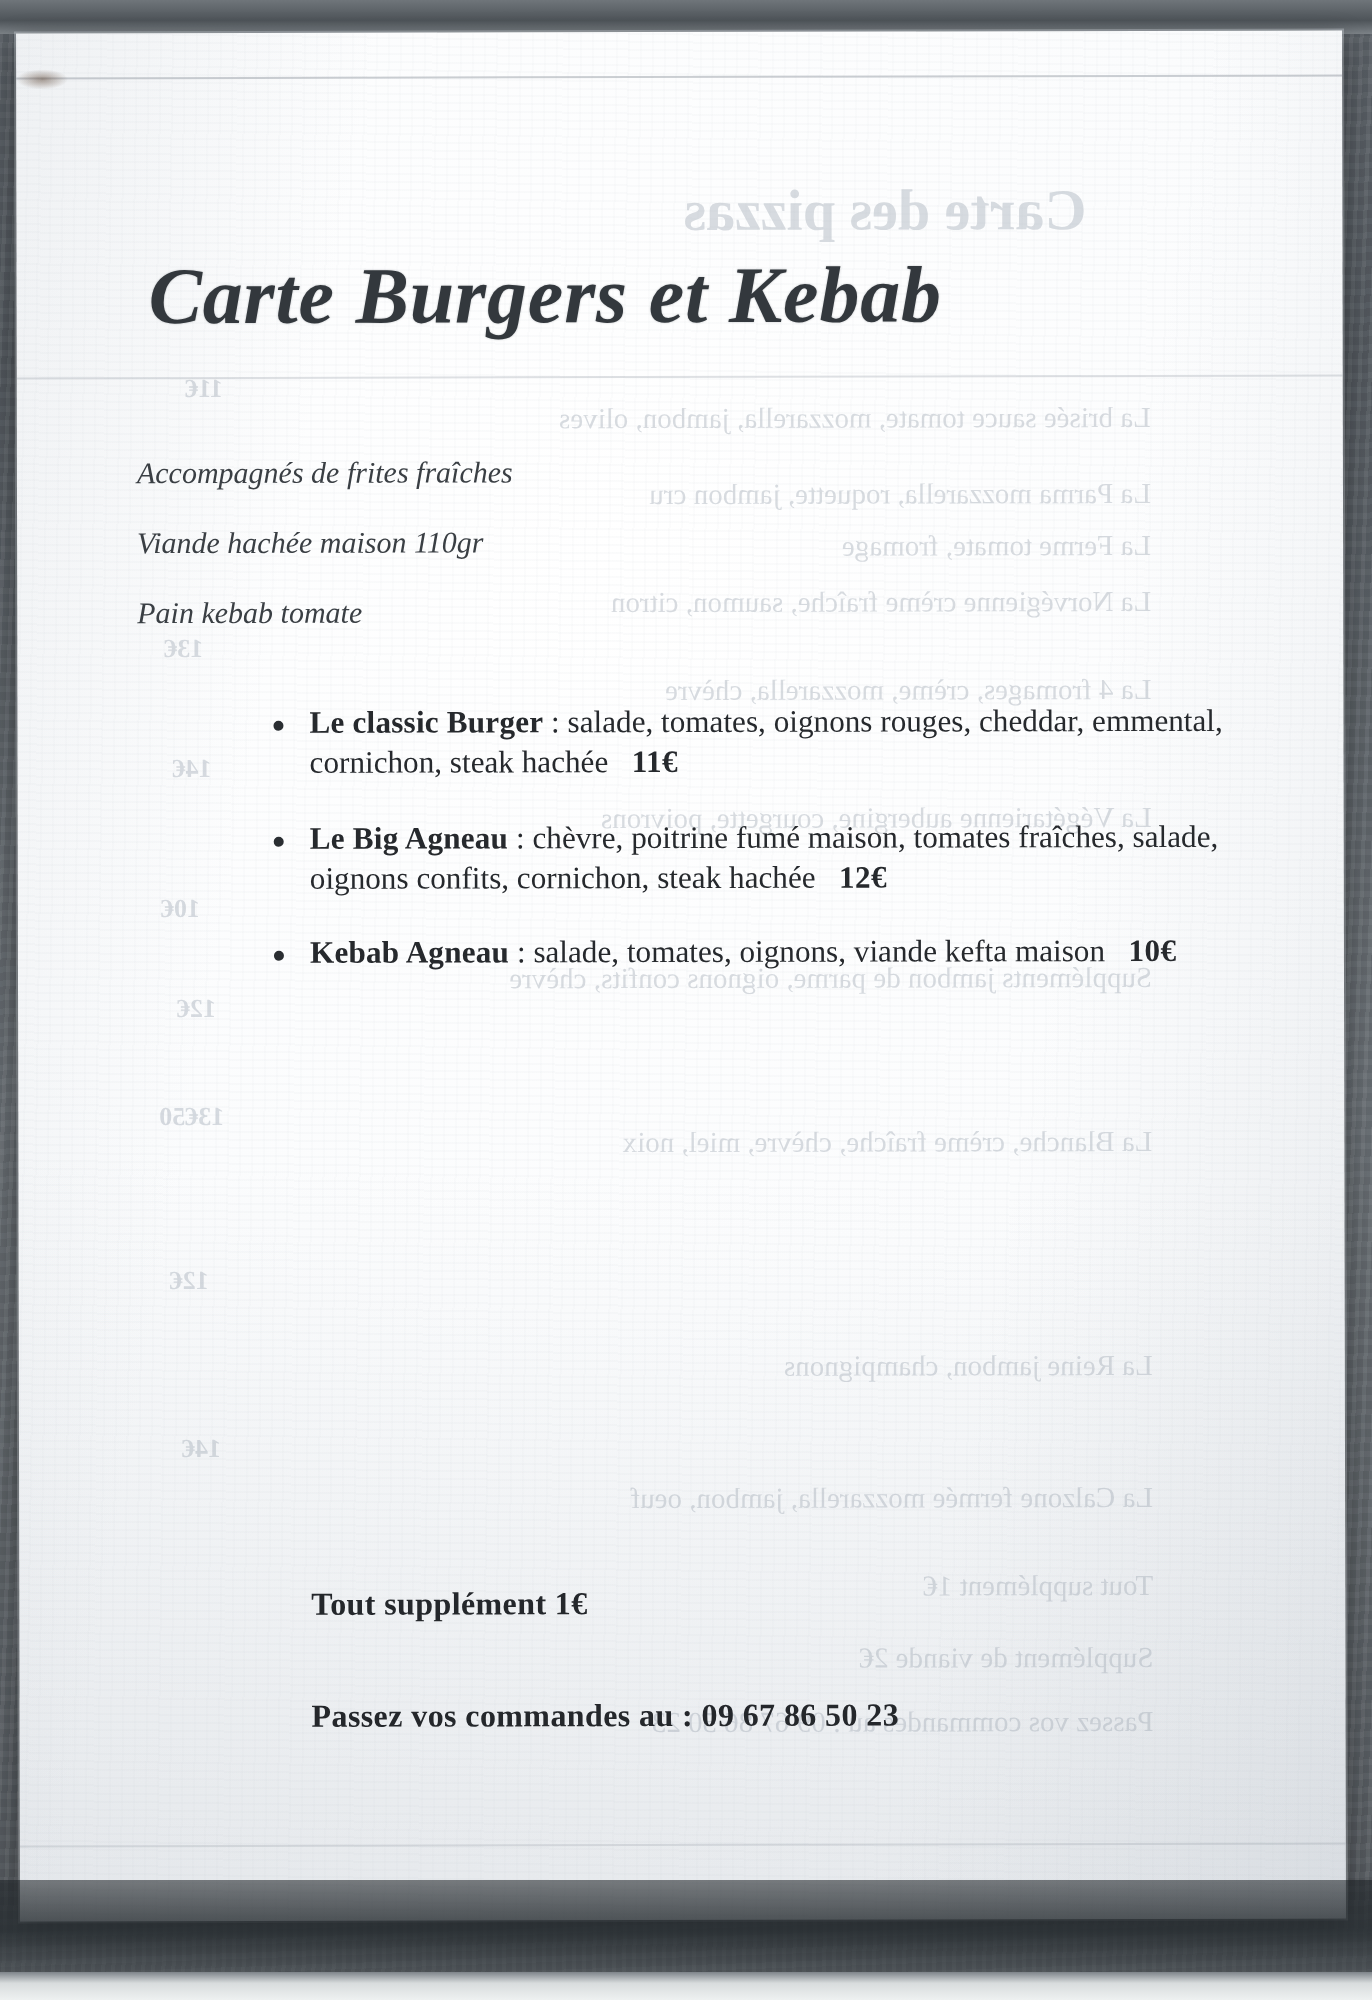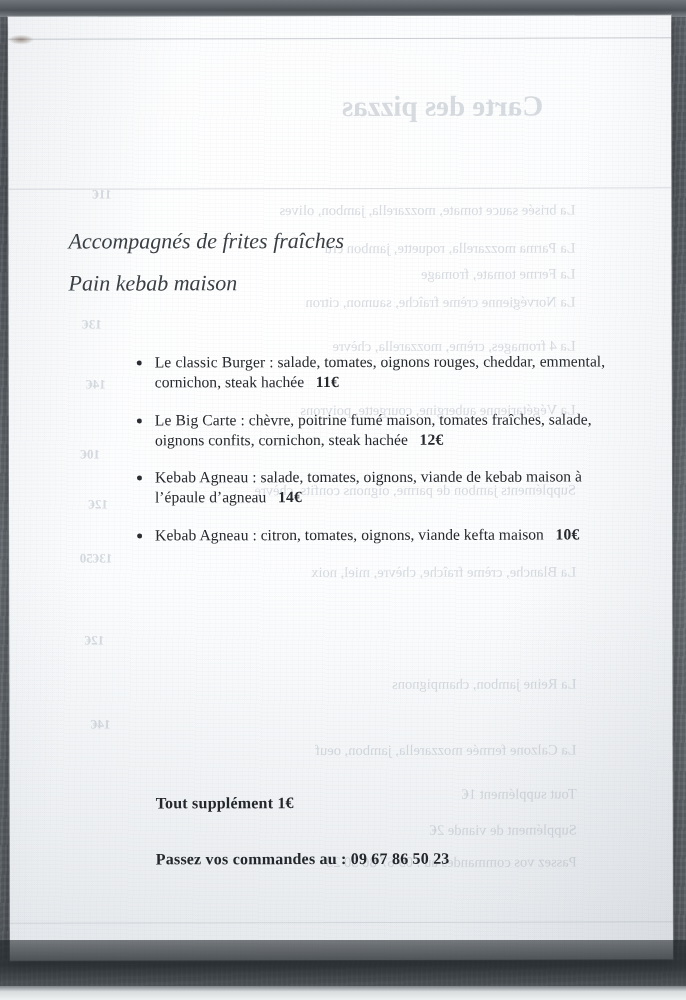--- a/index.html
+++ b/index.html
@@ -147,21 +147,21 @@
     text-shadow: 0 0 1px rgba(60,66,72,0.35);
   }
   #subtitles {
     position: absolute;
     left: 60px;
     top: 214px;
     width: 420px;
   }
   #subtitles .sub {
     font-style: italic;
-    font-size: 22px;
+    font-size: 15px;
     line-height: 1;
     margin-bottom: 20px;
     color: #3a3f44;
   }
 
   #items {
     position: absolute;
     left: 120px;
     top: 336px;
     width: 490px;
@@ -178,21 +178,21 @@
   .bullet {
     position: absolute;
     left: 8px;
     top: 8px;
     width: 5px;
     height: 5px;
     border-radius: 50%;
     background: #2a2e32;
   }
   .item-name {
-    font-weight: normal;
+    font-weight: bold;
     letter-spacing: 0.1px;
   }
   .item-sep { }
   .item-desc { }
   .item-price {
     font-weight: bold;
     letter-spacing: 0.2px;
   }
   .sp { white-space: pre; }
 
@@ -249,48 +249,46 @@
       <div class="bt bt-num" style="top:480px; left:564px">12€</div>
       <div class="bt bt-num" style="top:534px; left:560px">13€50</div>
       <div class="bt bt-num" style="top:616px; left:568px">12€</div>
       <div class="bt bt-num" style="top:700px; left:562px">14€</div>
     </div>
 
     <div class="paper-grain"></div>
 
     <div id="content">
 
+      <div id="menu-title">Carte Burgers et Kebab</div>
 
       <div id="subtitles">
         <div class="sub">Accompagnés de frites fraîches</div>
-        <div class="sub">Pain kebab maison</div>
+        <div class="sub">Viande hachée maison 110gr</div>
+        <div class="sub">Pain kebab tomate</div>
       </div>
 
       <div id="items">
 
         <div class="item">
           <span class="bullet"></span>
           <span class="item-name">Le classic Burger</span><span class="item-sep sp"> : </span><span class="item-desc">salade, tomates, oignons rouges, cheddar, emmental, cornichon, steak hachée</span><span class="sp">   </span><span class="item-price">11€</span>
         </div>
 
         <div class="item">
           <span class="bullet"></span>
-          <span class="item-name">Le Big Carte</span><span class="item-sep sp"> : </span><span class="item-desc">chèvre, poitrine fumé maison, tomates fraîches, salade, oignons confits, cornichon, steak hachée</span><span class="sp">   </span><span class="item-price">12€</span>
+          <span class="item-name">Le Big Agneau</span><span class="item-sep sp"> : </span><span class="item-desc">chèvre, poitrine fumé maison, tomates fraîches, salade, oignons confits, cornichon, steak hachée</span><span class="sp">   </span><span class="item-price">12€</span>
         </div>
+
 
 
 
         <div class="item">
           <span class="bullet"></span>
-          <span class="item-name">Kebab Agneau</span><span class="item-sep sp"> : </span><span class="item-desc">salade, tomates, oignons, viande de kebab maison  à l’épaule d’agneau</span><span class="sp">   </span><span class="item-price">14€</span>
-        </div>
-
-        <div class="item">
-          <span class="bullet"></span>
-          <span class="item-name">Kebab Agneau</span><span class="item-sep sp"> : </span><span class="item-desc">citron, tomates, oignons, viande kefta maison</span><span class="sp">   </span><span class="item-price">10€</span>
+          <span class="item-name">Kebab Agneau</span><span class="item-sep sp"> : </span><span class="item-desc">salade, tomates, oignons, viande kefta maison</span><span class="sp">   </span><span class="item-price">10€</span>
         </div>
 
       </div>
 
       <div id="footer">
         <div id="supplement-line" class="foot-line">Tout supplément 1€</div>
         <div id="phone-number" class="foot-line">Passez vos commandes au  :  09  67  86  50  23</div>
       </div>
 
     </div>

